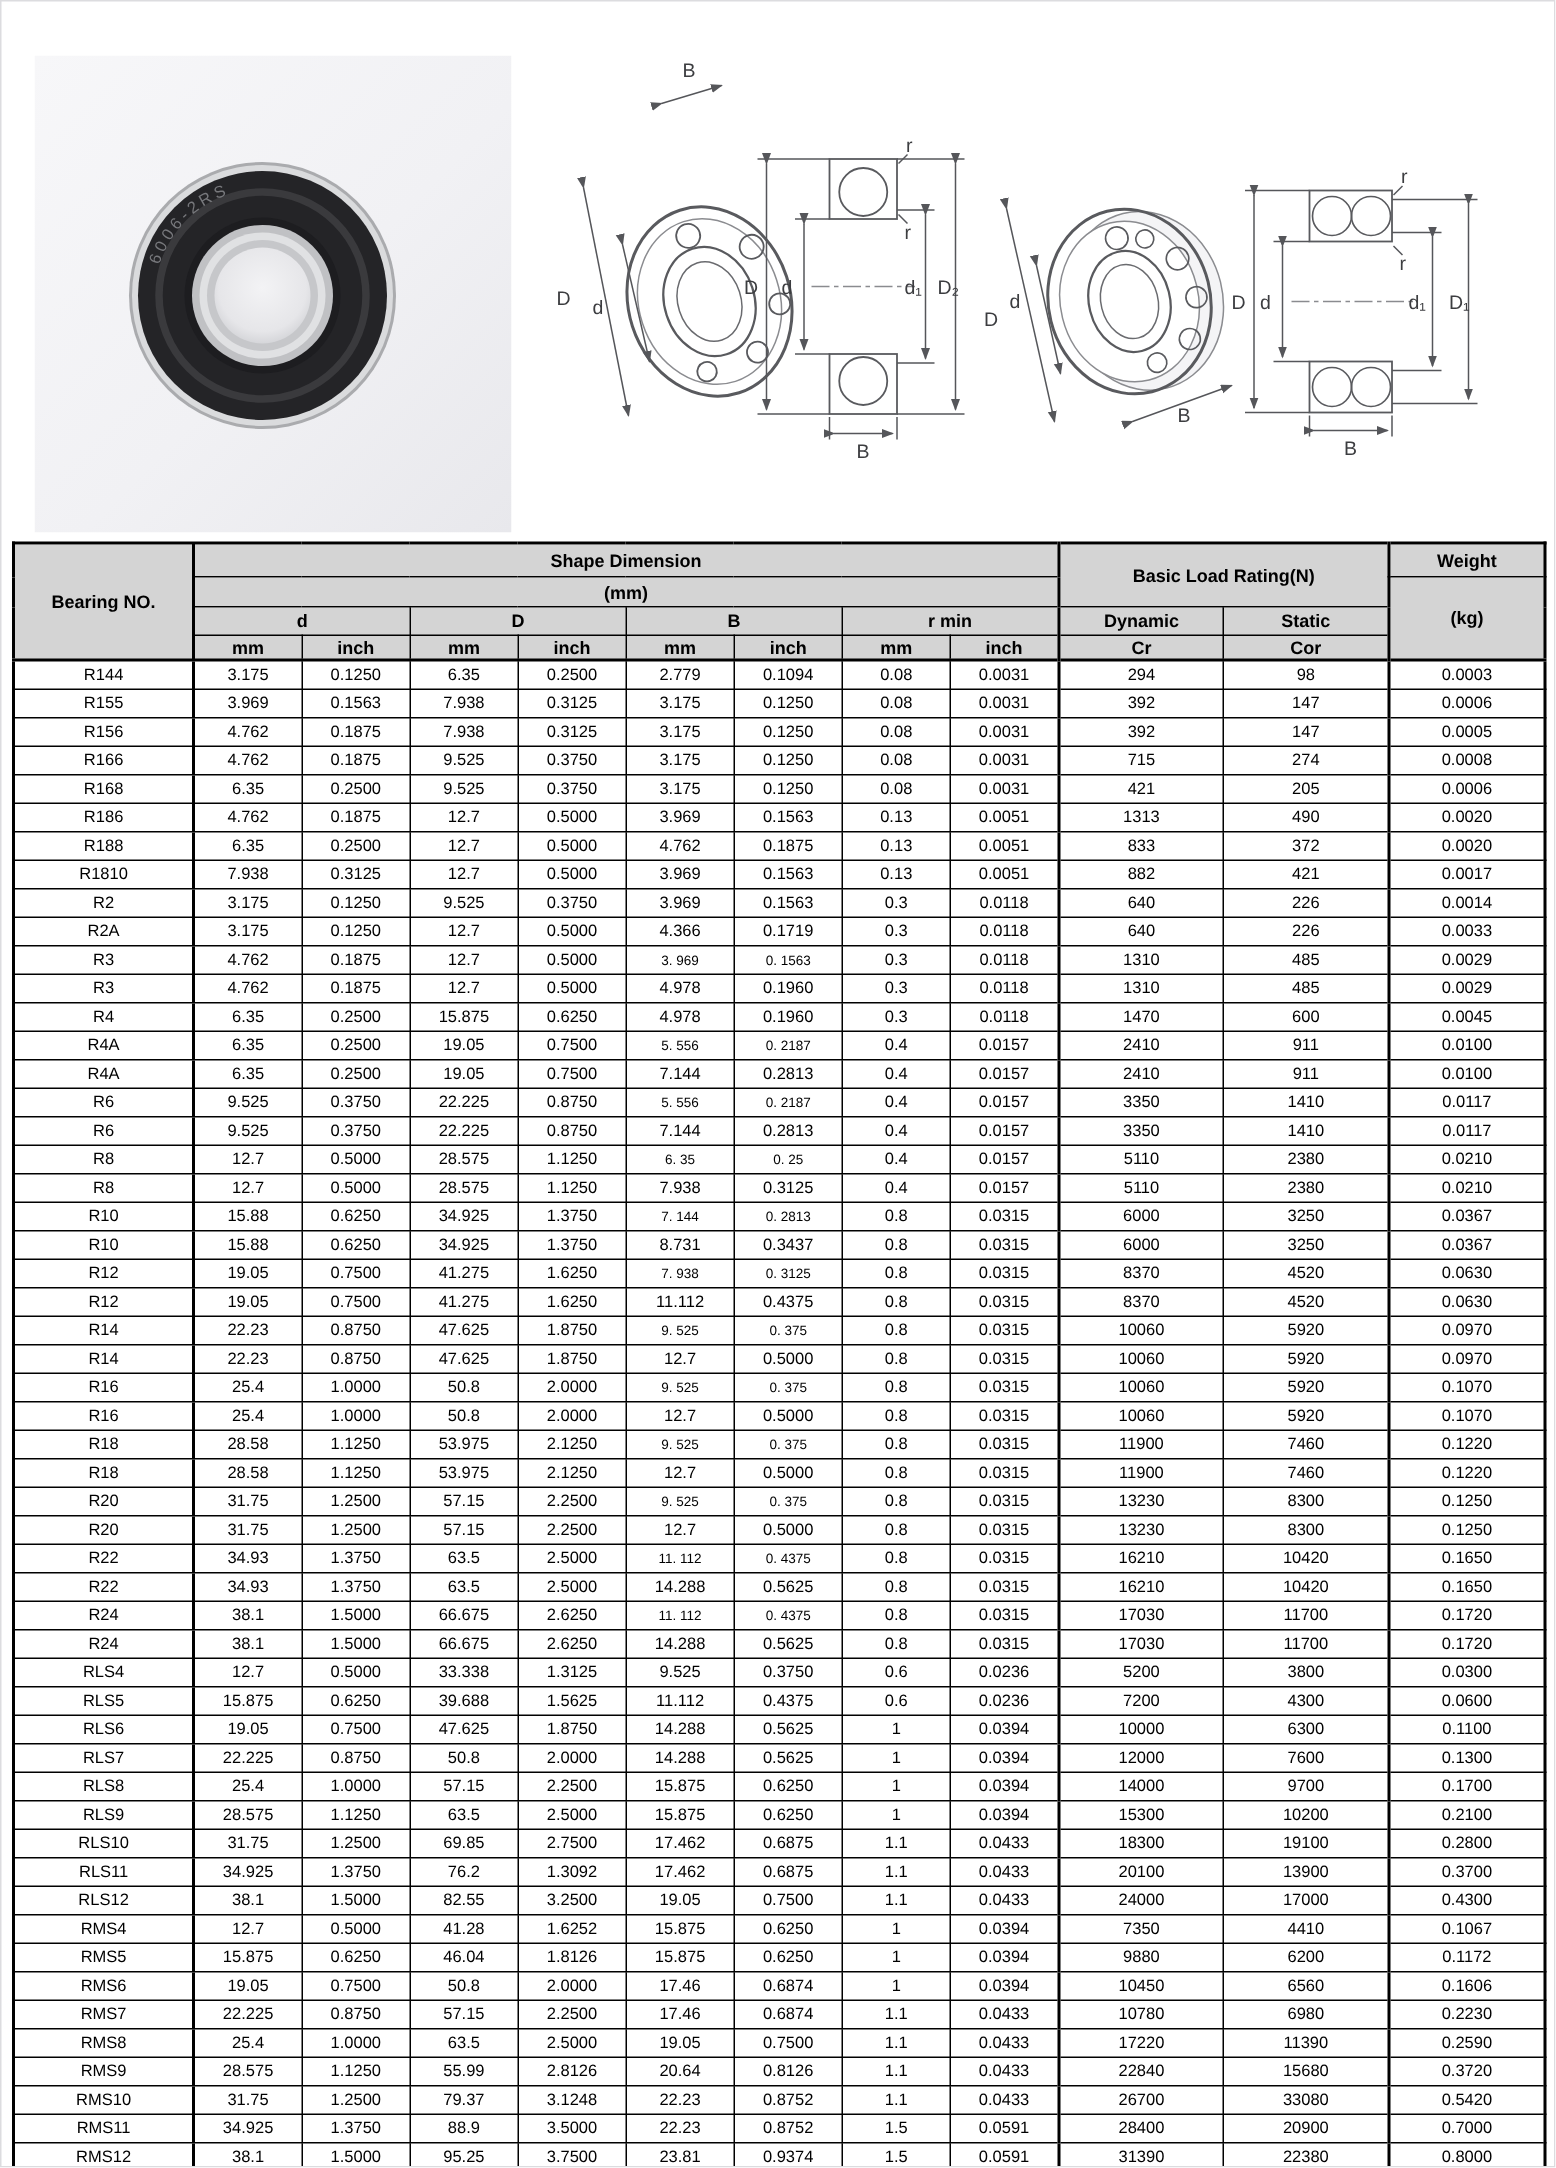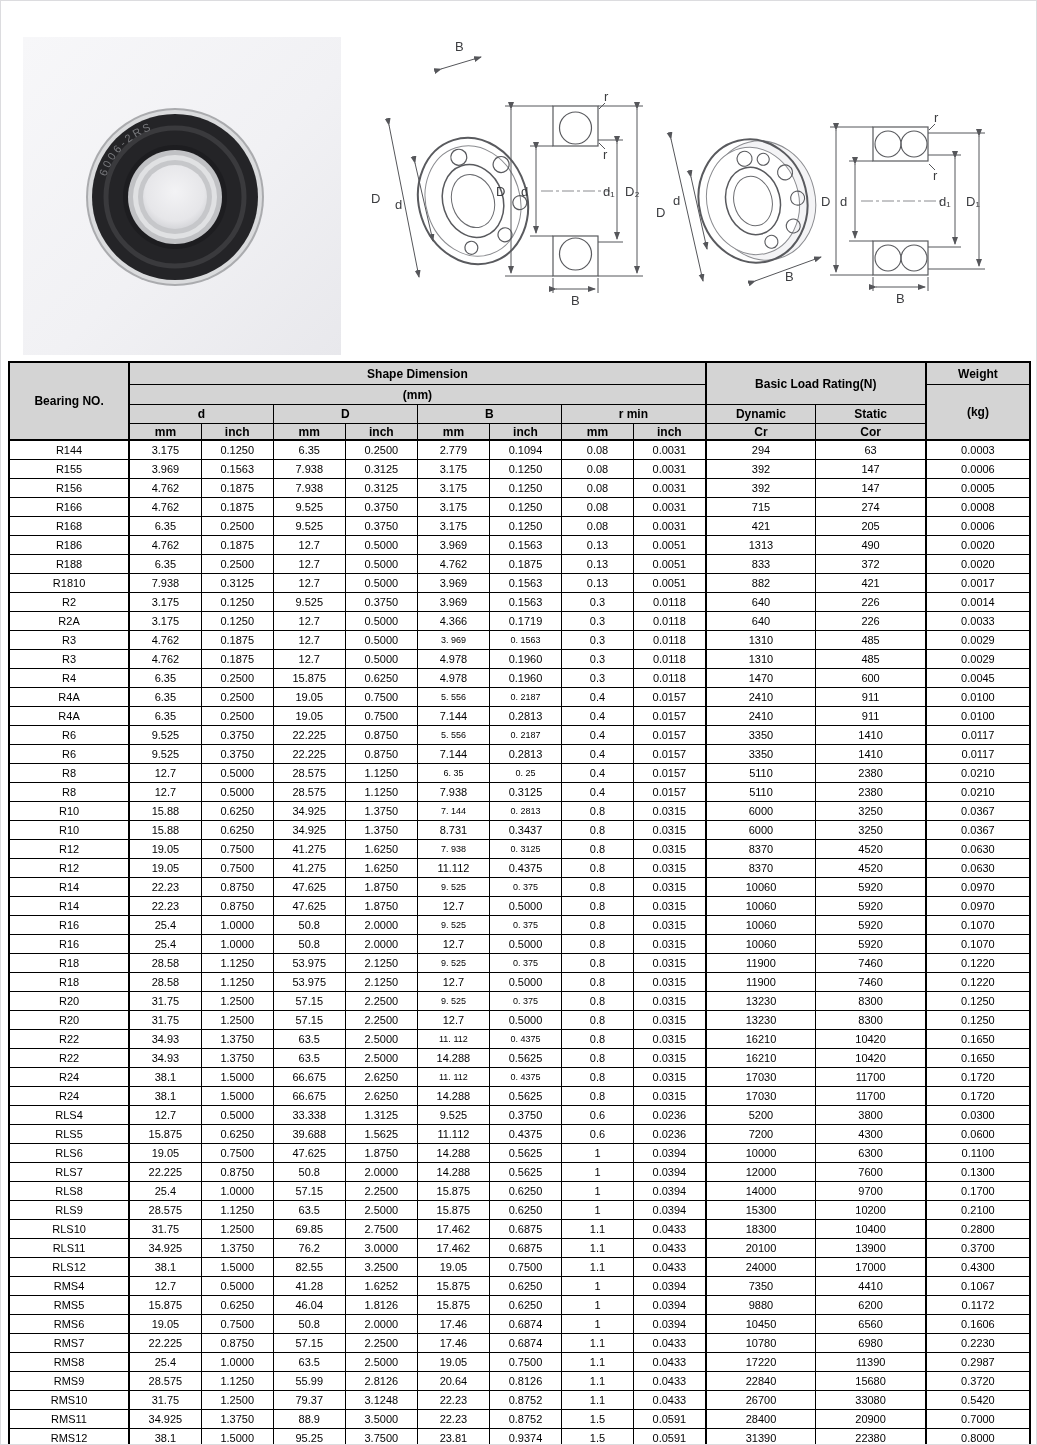--- a/index.html
+++ b/index.html
@@ -243,21 +243,21 @@
           <td class="csep">R144</td>
           <td>3.175</td>
           <td>0.1250</td>
           <td>6.35</td>
           <td>0.2500</td>
           <td>2.779</td>
           <td>0.1094</td>
           <td>0.08</td>
           <td class="csep">0.0031</td>
           <td>294</td>
-          <td class="csep">63</td>
+          <td class="csep">98</td>
           <td>0.0003</td>
         </tr>
         <tr>
           <td class="csep">R155</td>
           <td>3.969</td>
           <td>0.1563</td>
           <td>7.938</td>
           <td>0.3125</td>
           <td>3.175</td>
           <td>0.1250</td>
@@ -817,29 +817,29 @@
           <td class="csep">RLS10</td>
           <td>31.75</td>
           <td>1.2500</td>
           <td>69.85</td>
           <td>2.7500</td>
           <td>17.462</td>
           <td>0.6875</td>
           <td>1.1</td>
           <td class="csep">0.0433</td>
           <td>18300</td>
-          <td class="csep">10400</td>
+          <td class="csep">19100</td>
           <td>0.2800</td>
         </tr>
         <tr>
           <td class="csep">RLS11</td>
           <td>34.925</td>
           <td>1.3750</td>
           <td>76.2</td>
-          <td>3.0000</td>
+          <td>1.3092</td>
           <td>17.462</td>
           <td>0.6875</td>
           <td>1.1</td>
           <td class="csep">0.0433</td>
           <td>20100</td>
           <td class="csep">13900</td>
           <td>0.3700</td>
         </tr>
         <tr>
           <td class="csep">RLS12</td>
@@ -916,21 +916,21 @@
           <td>25.4</td>
           <td>1.0000</td>
           <td>63.5</td>
           <td>2.5000</td>
           <td>19.05</td>
           <td>0.7500</td>
           <td>1.1</td>
           <td class="csep">0.0433</td>
           <td>17220</td>
           <td class="csep">11390</td>
-          <td>0.2987</td>
+          <td>0.2590</td>
         </tr>
         <tr>
           <td class="csep">RMS9</td>
           <td>28.575</td>
           <td>1.1250</td>
           <td>55.99</td>
           <td>2.8126</td>
           <td>20.64</td>
           <td>0.8126</td>
           <td>1.1</td>

